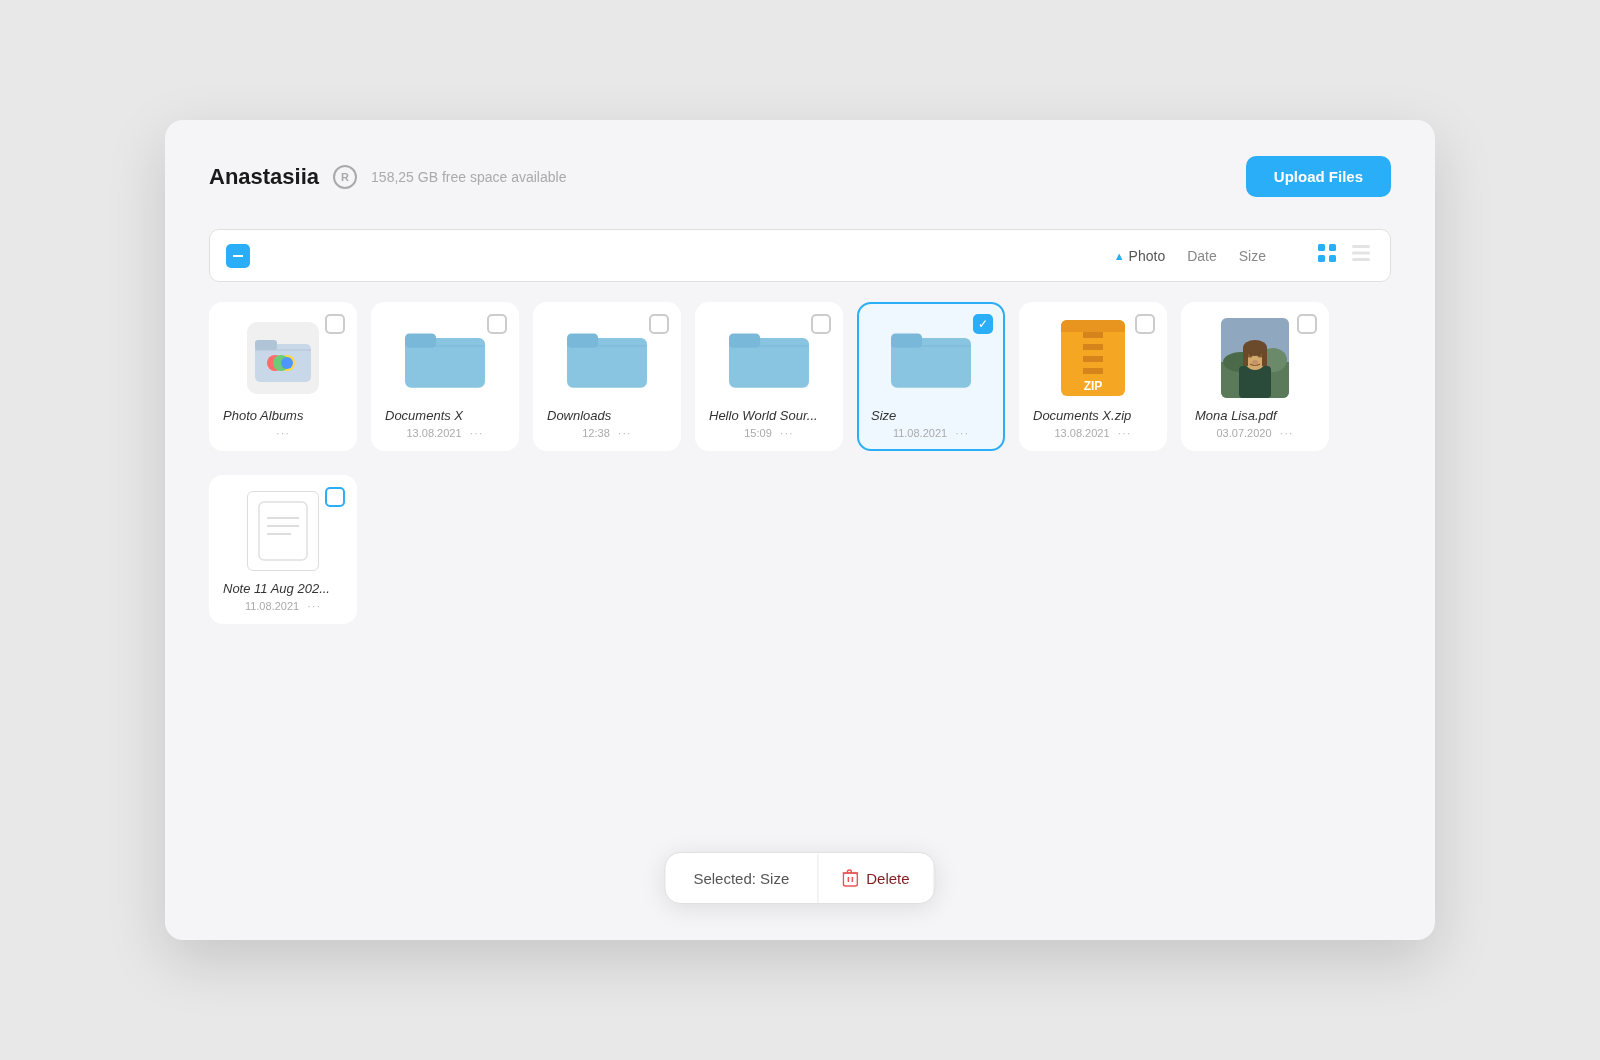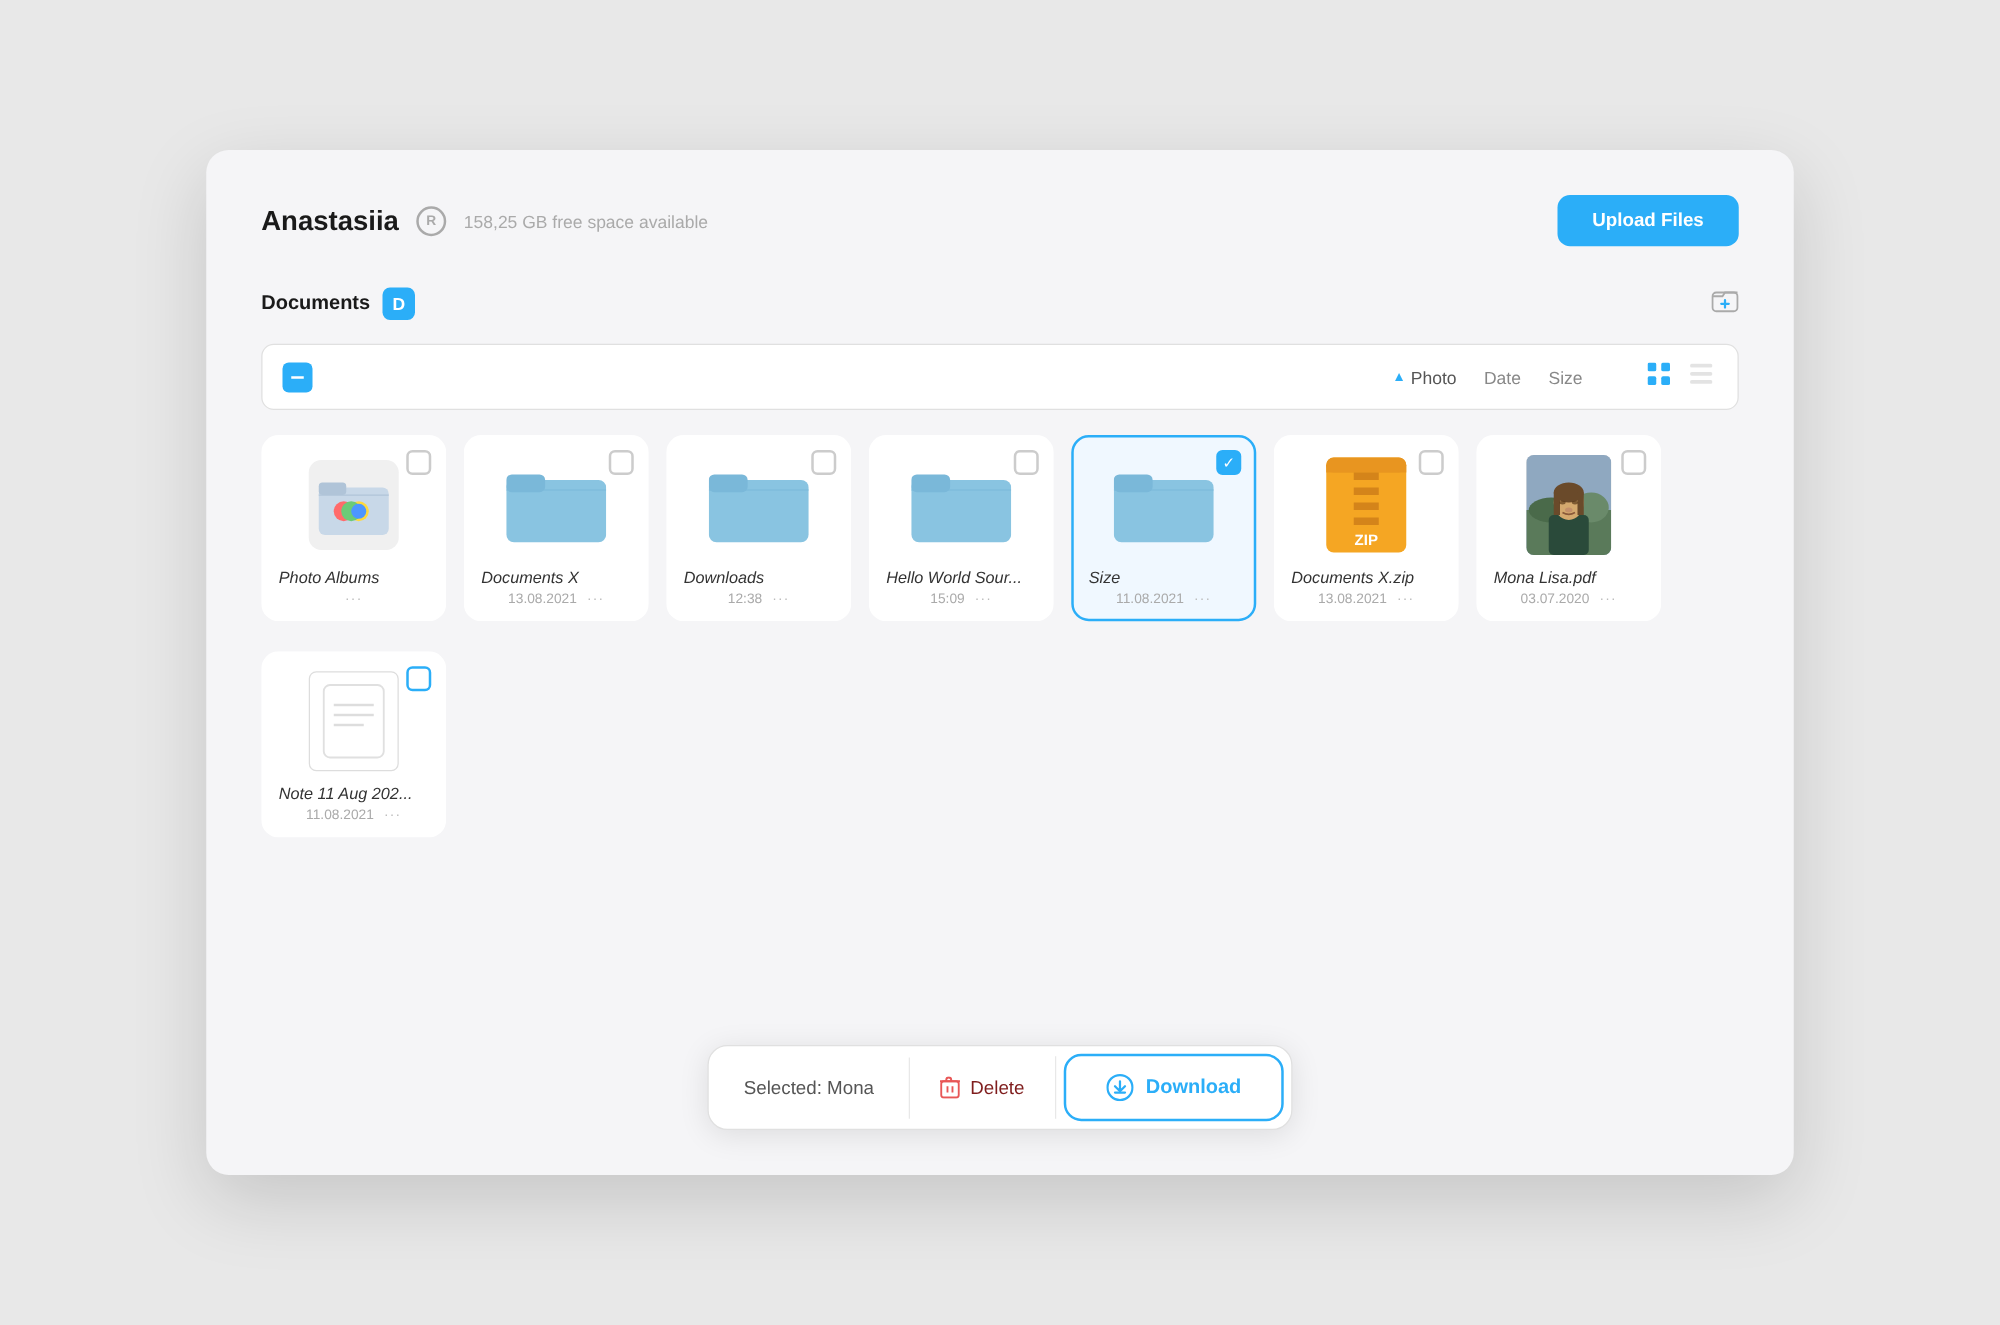--- a/index.html
+++ b/index.html
@@ -325,35 +325,20 @@
 
   <div class="header">
     <div class="header-left">
       <span class="user-name">Anastasiia</span>
       <span class="registered-icon">R</span>
       <span class="free-space">158,25 GB free space available</span>
     </div>
     <button class="upload-btn">Upload Files</button>
   </div>
 
-  <div class="breadcrumb-row">
-    <div class="breadcrumb">
-      <span class="breadcrumb-label">Documents</span>
-      <div class="breadcrumb-icon">
-        <span>D</span>
-      </div>
-    </div>
-    <div class="folder-add-icon">
-      <svg width="22" height="22" viewBox="0 0 22 22" fill="none">
-        <rect x="1" y="5" width="20" height="15" rx="3" stroke="#aaa" stroke-width="1.5" fill="none"></rect>
-        <path d="M1 8h8l2-3h10" stroke="#aaa" stroke-width="1.5" fill="none"></path>
-        <path d="M11 11v6M8 14h6" stroke="#2baef8" stroke-width="1.8" stroke-linecap="round"></path>
-      </svg>
-    </div>
-  </div>
 
   <div class="toolbar">
     <button class="select-all-btn"></button>
     <div class="sort-controls">
       <span class="sort-item active">
         <span class="sort-arrow">▲</span>
         <span>Photo</span>
       </span>
       <span class="sort-item">Date</span>
       <span class="sort-item">Size</span>
@@ -542,33 +527,25 @@
       </div>
       <div class="file-name">Note 11 Aug 202...</div>
       <div class="file-meta">
         <span class="file-date">11.08.2021</span>
         <span class="file-more">···</span>
       </div>
     </div>
   </div>
 
   <div class="action-bar">
-    <div class="action-selected">Selected: Mona</div>
+    <div class="action-selected">Selected: Size</div>
     <button class="action-delete">
       <svg width="16" height="18" viewBox="0 0 16 18" fill="none">
         <rect x="1" y="4" width="14" height="13" rx="2" stroke="#e85757" stroke-width="1.5" fill="none"></rect>
         <path d="M5 4V3a2 2 0 014 0v1" stroke="#e85757" stroke-width="1.5" fill="none"></path>
         <line x1="0" y1="4" x2="16" y2="4" stroke="#e85757" stroke-width="1.5"></line>
         <line x1="6" y1="8" x2="6" y2="13" stroke="#e85757" stroke-width="1.5"></line>
         <line x1="10" y1="8" x2="10" y2="13" stroke="#e85757" stroke-width="1.5"></line>
       </svg>
       <span>Delete</span>
     </button>
-    <button class="action-download">
-      <svg width="22" height="22" viewBox="0 0 22 22" fill="none">
-        <circle cx="11" cy="11" r="10" stroke="#2baef8" stroke-width="1.8" fill="none"></circle>
-        <path d="M11 6v7M7 10l4 4 4-4" stroke="#2baef8" stroke-width="1.8" stroke-linecap="round" stroke-linejoin="round"></path>
-        <line x1="7" y1="15" x2="15" y2="15" stroke="#2baef8" stroke-width="1.8" stroke-linecap="round"></line>
-      </svg>
-      <span>Download</span>
-    </button>
   </div>
 </div>
 
 </body></html>

